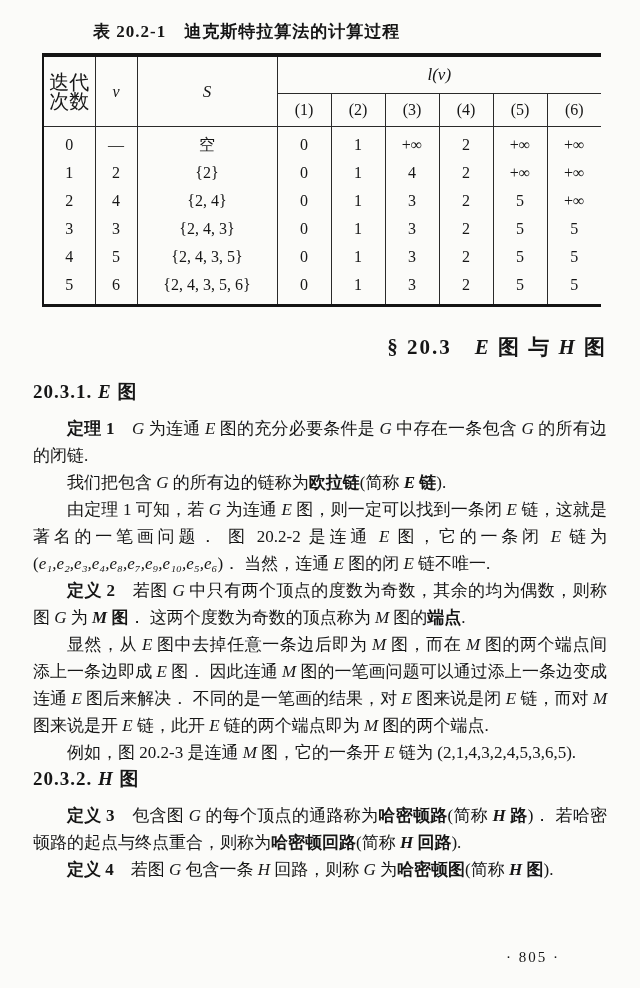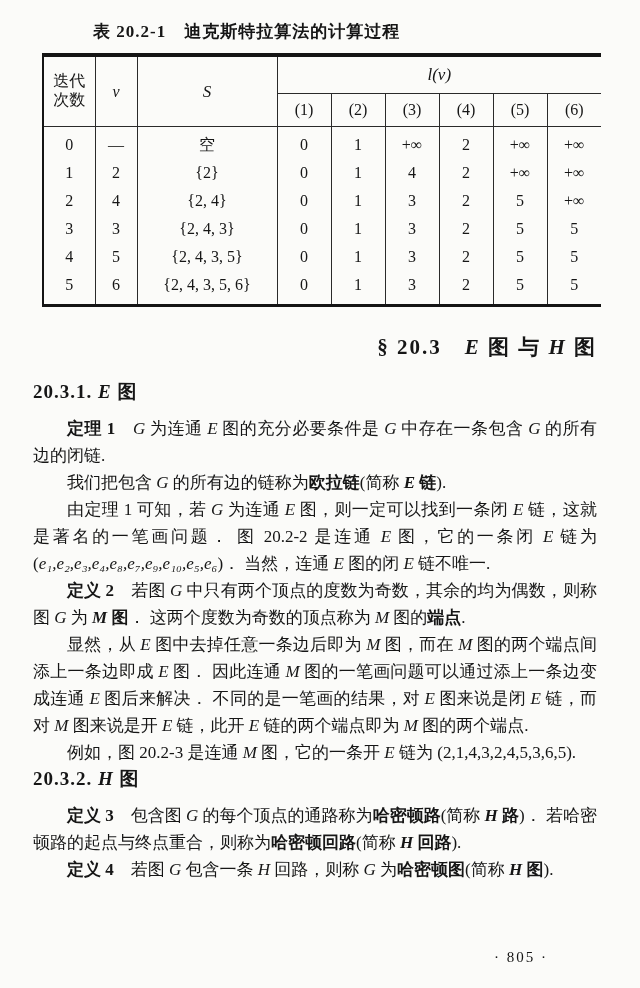--- a/index.html
+++ b/index.html
@@ -6,21 +6,21 @@
   body{
     width:640px;height:988px;
     background:#fbfbf9;
     font-family:"Liberation Serif","DejaVu Serif",serif;
     color:#161616;
     overflow:hidden;
   }
   .page{
     box-sizing:border-box;
     width:640px;height:988px;
-    padding:14px 43px 0 33px;
+    padding:14px 33px 0 33px;
     position:relative;
   }
   .b{font-weight:bold;}
   .i{font-style:italic;}
 
   
   .table-title{
     font-weight:bold;
     font-size:17px;
     margin:6px 0 10px 60px;
@@ -44,21 +44,21 @@
     overflow:hidden;
   }
   table.calc th:last-child, table.calc td:last-child{border-right:none;}
   th.span2{border-bottom:1.5px solid #2a2a2a;font-size:16px;}
   th.lv-head{border-bottom:1.5px solid #2a2a2a;font-style:italic;height:34px;font-size:17px;}
   tr.subhead th{border-bottom:1.5px solid #2a2a2a;height:30px;font-size:16px;}
   .col-iter{width:52px;}
   .col-v{width:42px;}
   .col-s{width:140px;}
   .col-n{width:54px;}
-  th.iter-head{line-height:19px;font-size:16px;padding:3px 6px;font-family:Liberation Mono, monospace;}
+  th.iter-head{line-height:19px;font-size:20px;padding:3px 6px;}
   th.v-head{font-style:italic;}
   th.s-head{font-style:italic;font-size:17px;}
   tbody td{height:26px;}
   tbody tr:first-child td{padding-top:5px;}
   tbody tr:last-child td{padding-bottom:6px;}
 
   
   .sec-heading{
     text-align:right;
     font-size:21px;
@@ -73,21 +73,21 @@
   }
   p.body-par{
     margin:0;
     font-size:17px;
     line-height:27px;
     text-align:justify;
     text-indent:2em;
   }
   .page-number{
     position:absolute;
-    right:92px;
+    right:80px;
     bottom:22px;
     font-size:15px;
     letter-spacing:2px;
   }
 </style>
 </head>
 <body>
 
 <div class="page">
 

